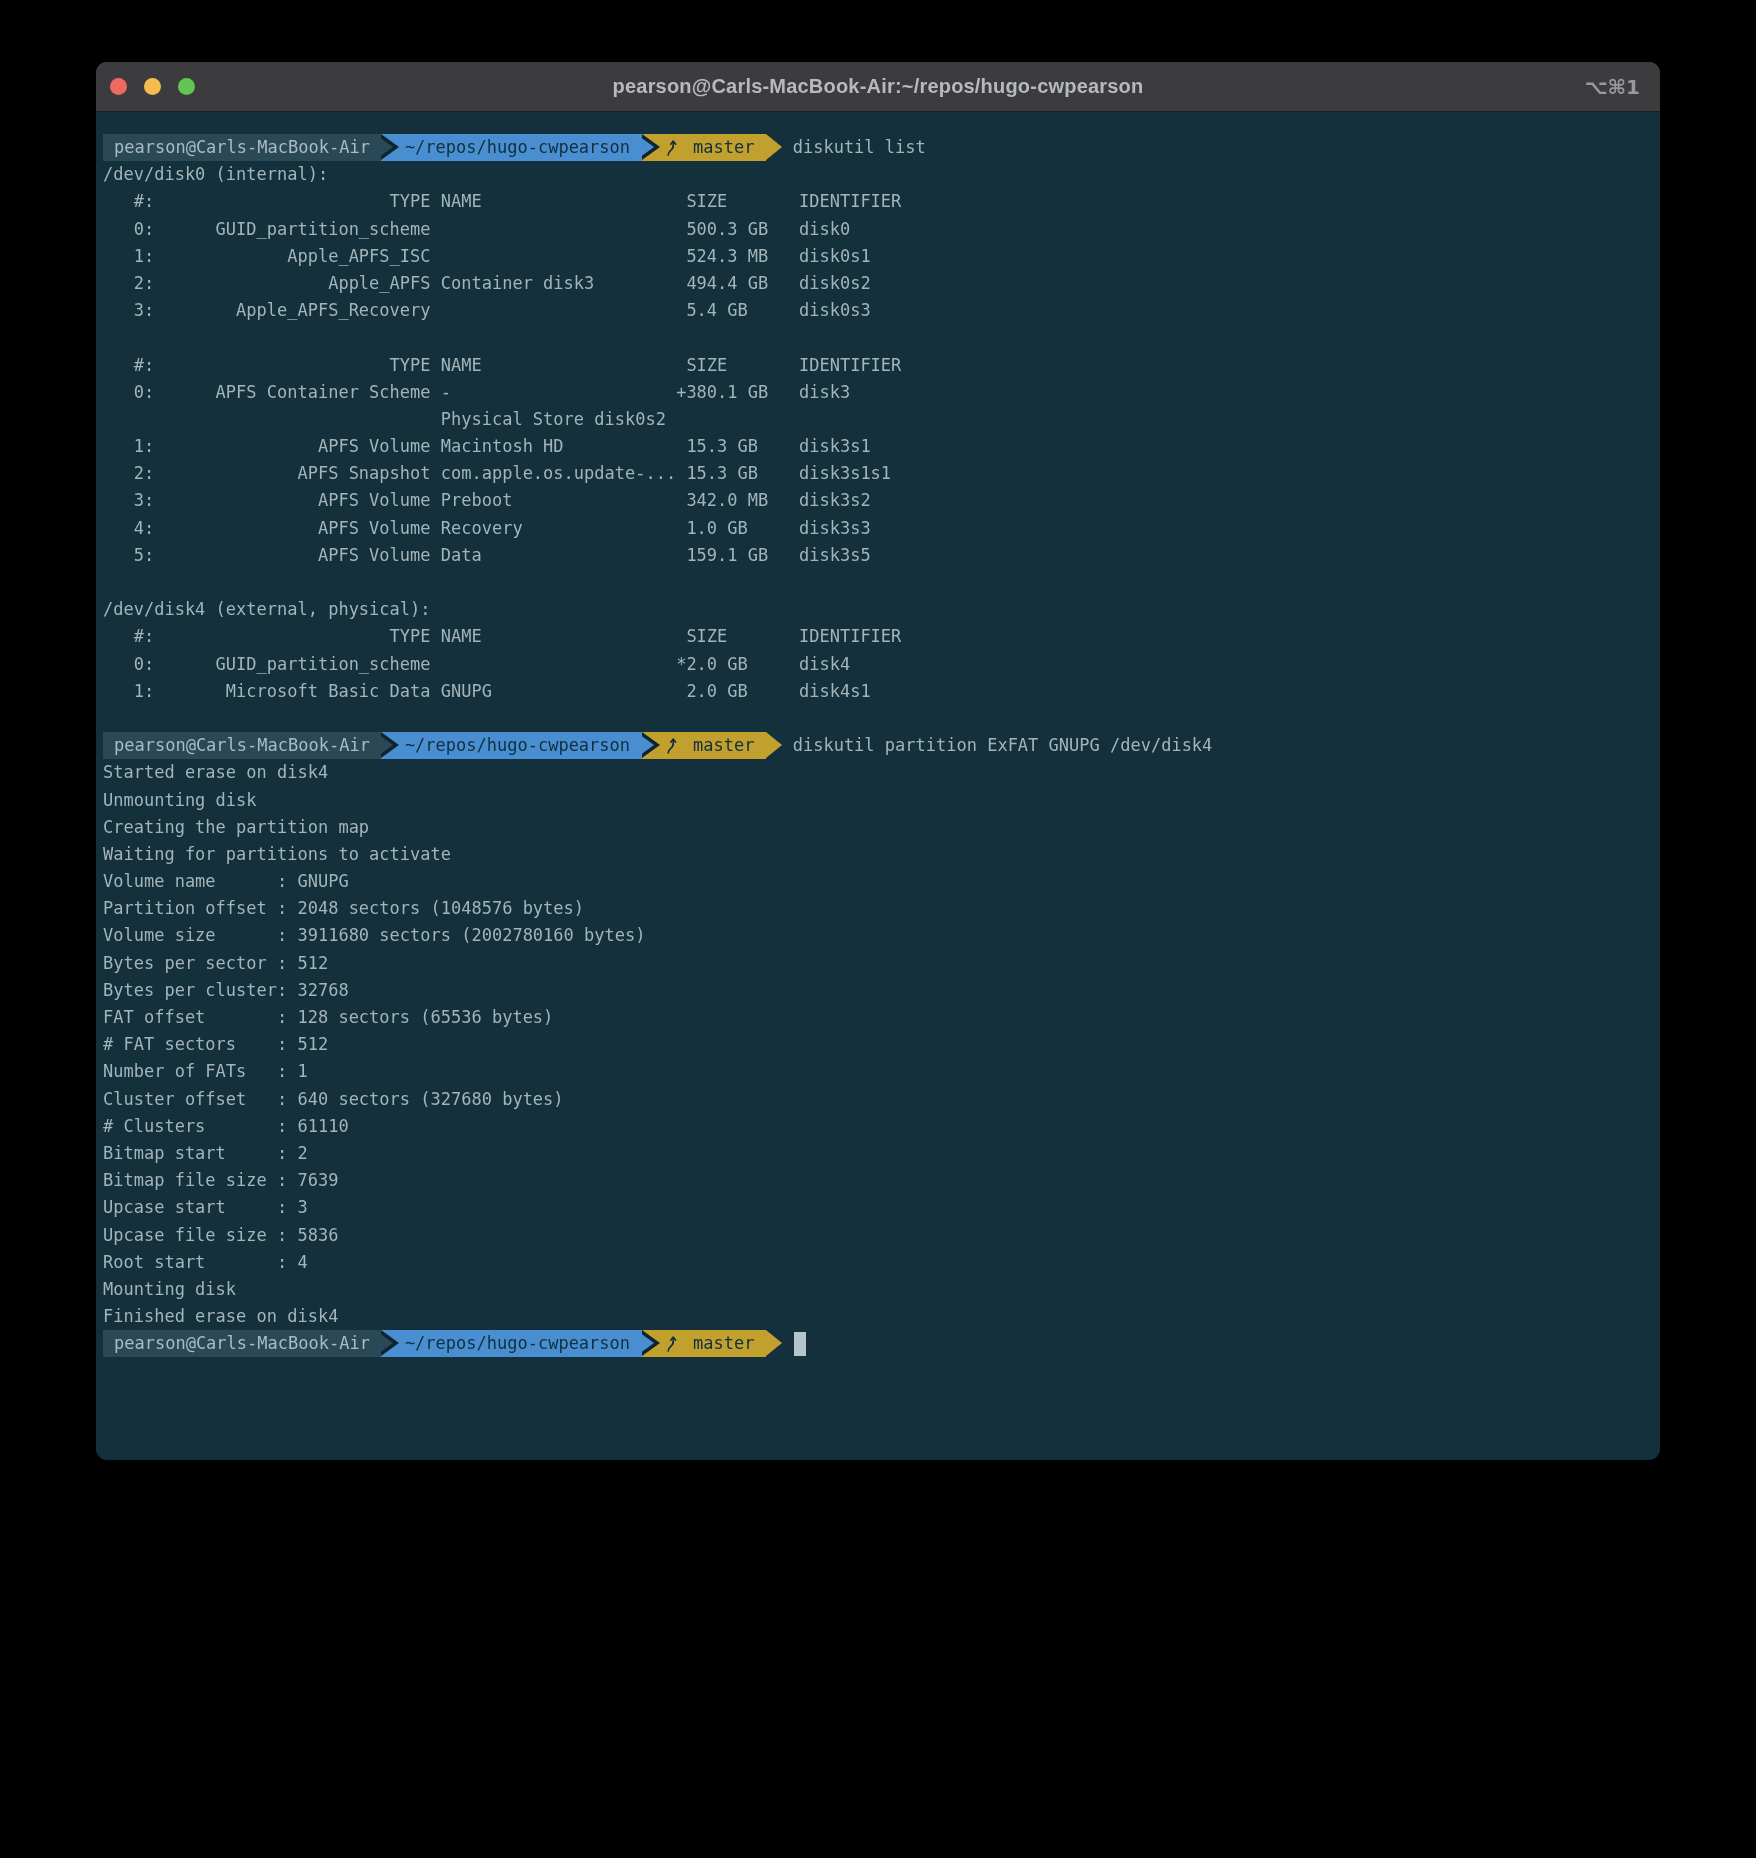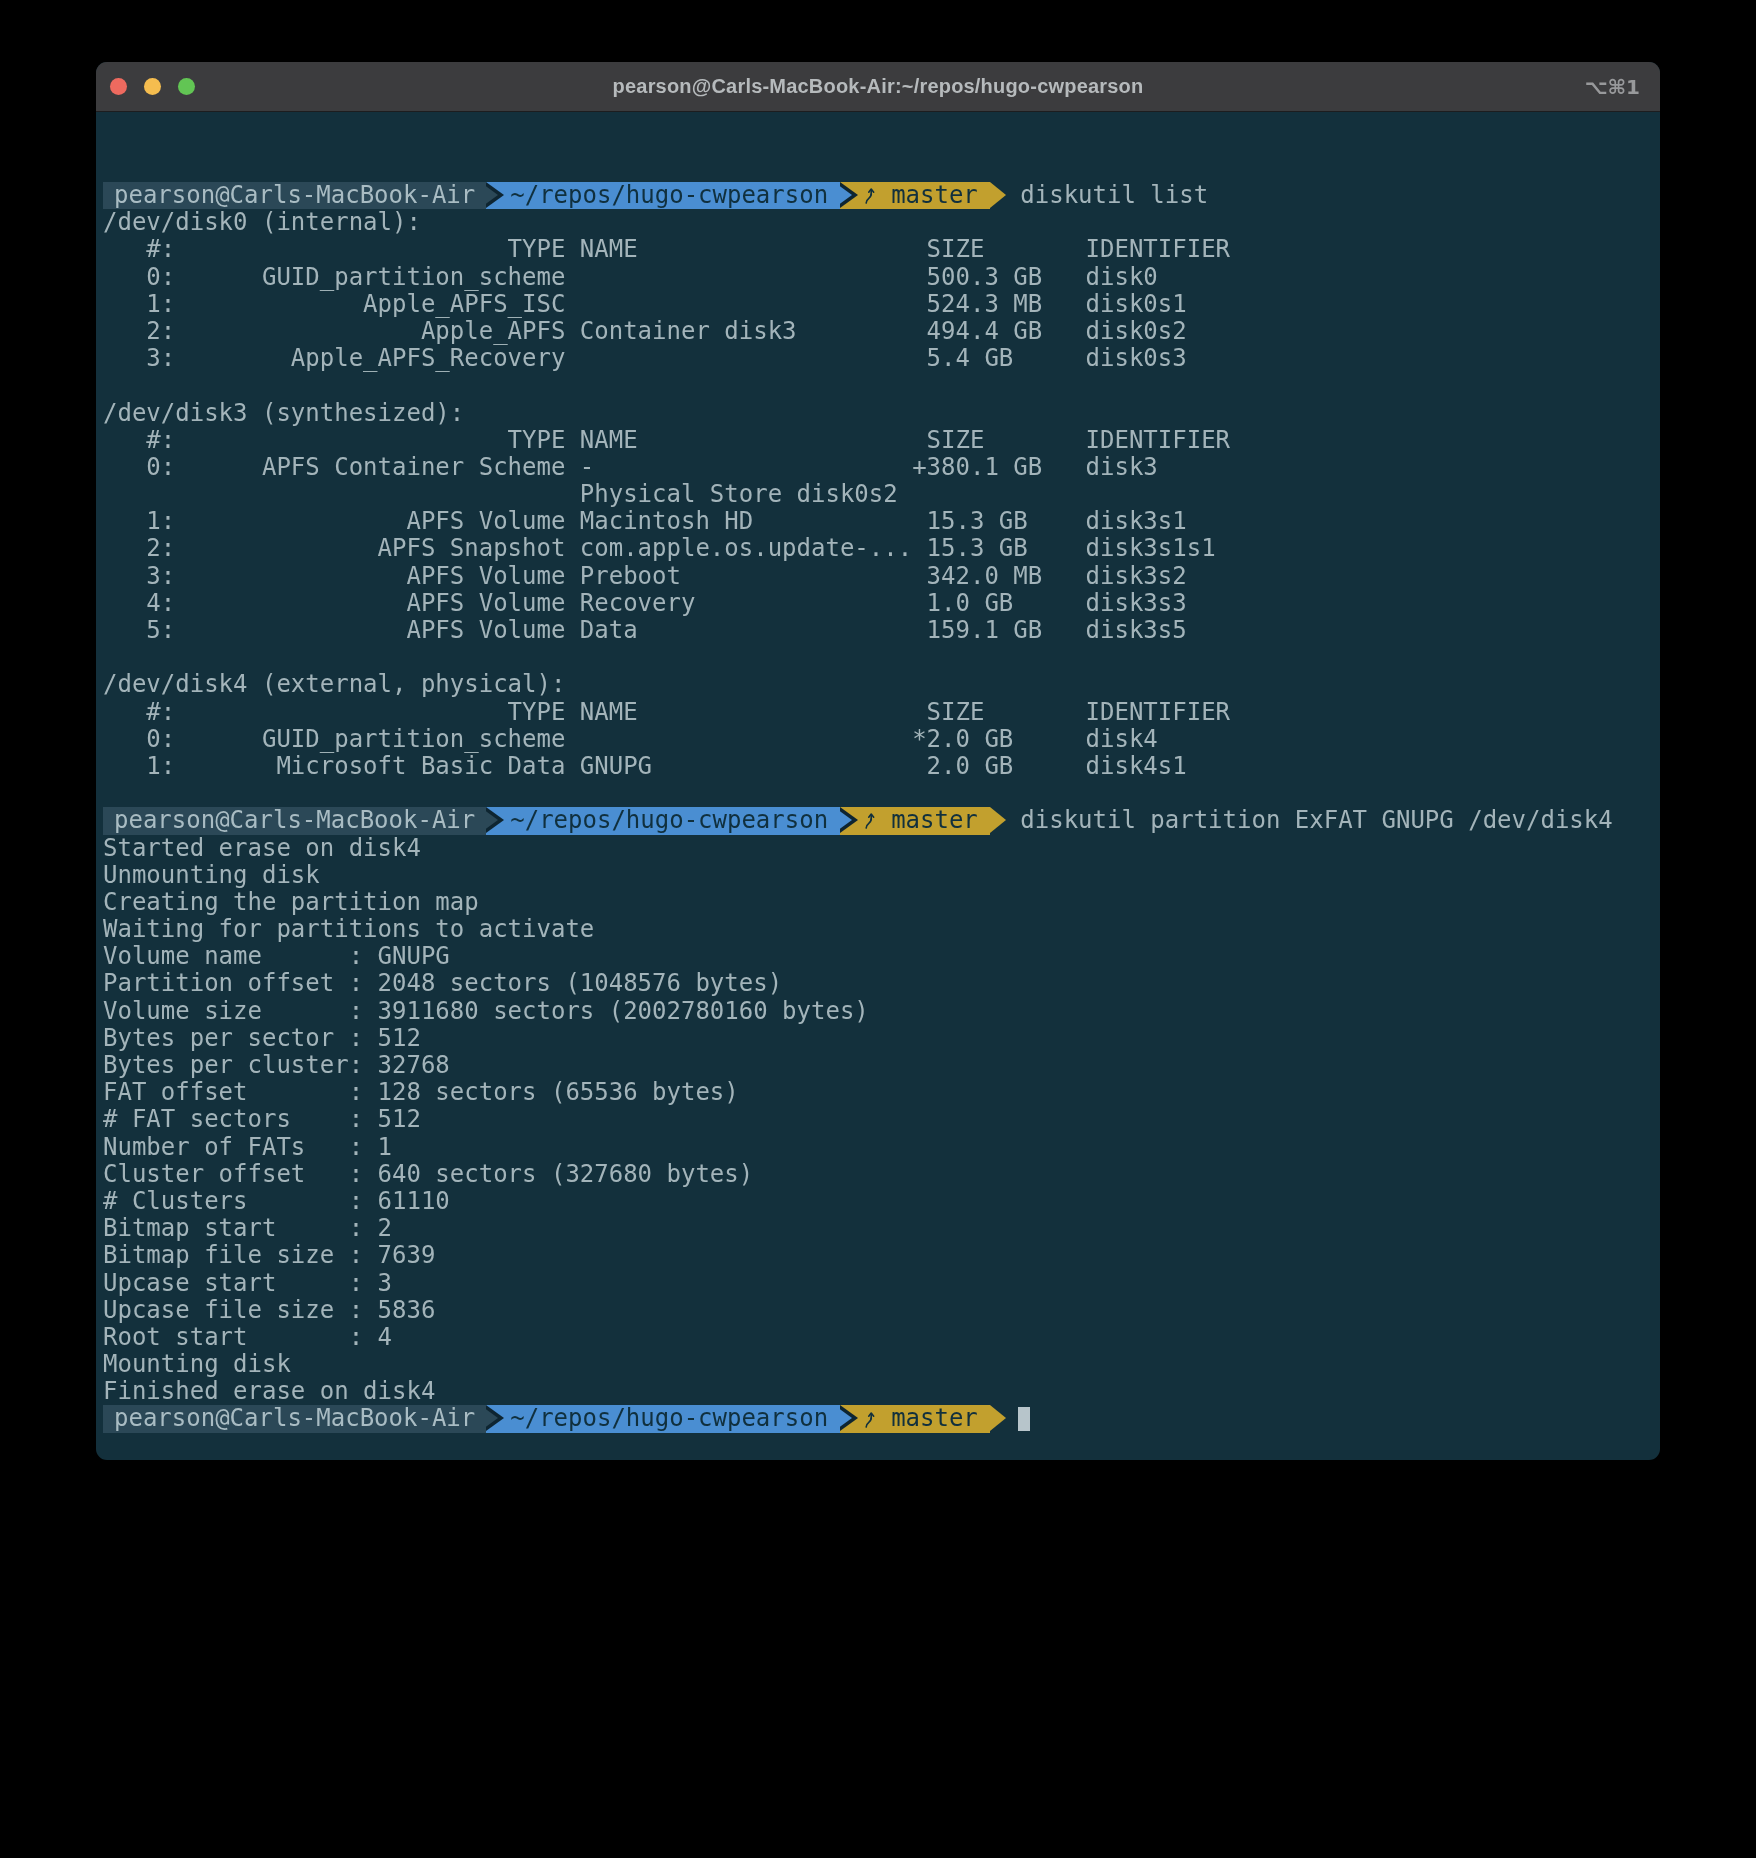--- a/index.html
+++ b/index.html
@@ -45,21 +45,21 @@
     color:var(--title-text);letter-spacing:0.2px;
   }
   .shortcut{
     position:absolute;right:20px;top:0;height:100%;display:flex;align-items:center;
     font-family:"DejaVu Sans",sans-serif;font-weight:700;font-size:20px;
     color:var(--shortcut-text);
   }
 
   .term{
     padding:22px 8px 0 7px;
-    font-size:24px;line-height:27.2px;color:var(--terminal-text);margin-top:48px;
+    font-size:17px;line-height:27.2px;color:var(--terminal-text);
   }
   .line{white-space:pre;height:27.2px;}
 
   .prow{display:flex;align-items:stretch;height:27.2px;}
   .seg{display:flex;align-items:center;white-space:pre;}
   .seg.host{background:var(--segment-host-bg);color:var(--segment-host-text);padding:0 11px;}
   .seg.dir{background:var(--segment-dir-bg);color:var(--segment-dir-text);padding:0 12px 0 6px;}
   .seg.git{background:var(--segment-git-bg);color:var(--segment-git-text);padding:0 12px 0 4px;gap:14px;}
 
   .sep{width:18px;position:relative;overflow:hidden;flex:0 0 18px;}
@@ -122,21 +122,20 @@
   <div class="line">   0:      GUID_partition_scheme                         500.3 GB   disk0</div>
 
   <div class="line">   1:             Apple_APFS_ISC                         524.3 MB   disk0s1</div>
 
   <div class="line">   2:                 Apple_APFS Container disk3         494.4 GB   disk0s2</div>
 
   <div class="line">   3:        Apple_APFS_Recovery                         5.4 GB     disk0s3</div>
 
   <div class="line"></div>
 
-  <div class="line">/dev/disk3 (synthesized):</div>
 
   <div class="line">   #:                       TYPE NAME                    SIZE       IDENTIFIER</div>
 
   <div class="line">   0:      APFS Container Scheme -                      +380.1 GB   disk3</div>
 
   <div class="line">                                 Physical Store disk0s2</div>
 
   <div class="line">   1:                APFS Volume Macintosh HD            15.3 GB    disk3s1</div>
 
   <div class="line">   2:              APFS Snapshot com.apple.os.update-... 15.3 GB    disk3s1s1</div>

